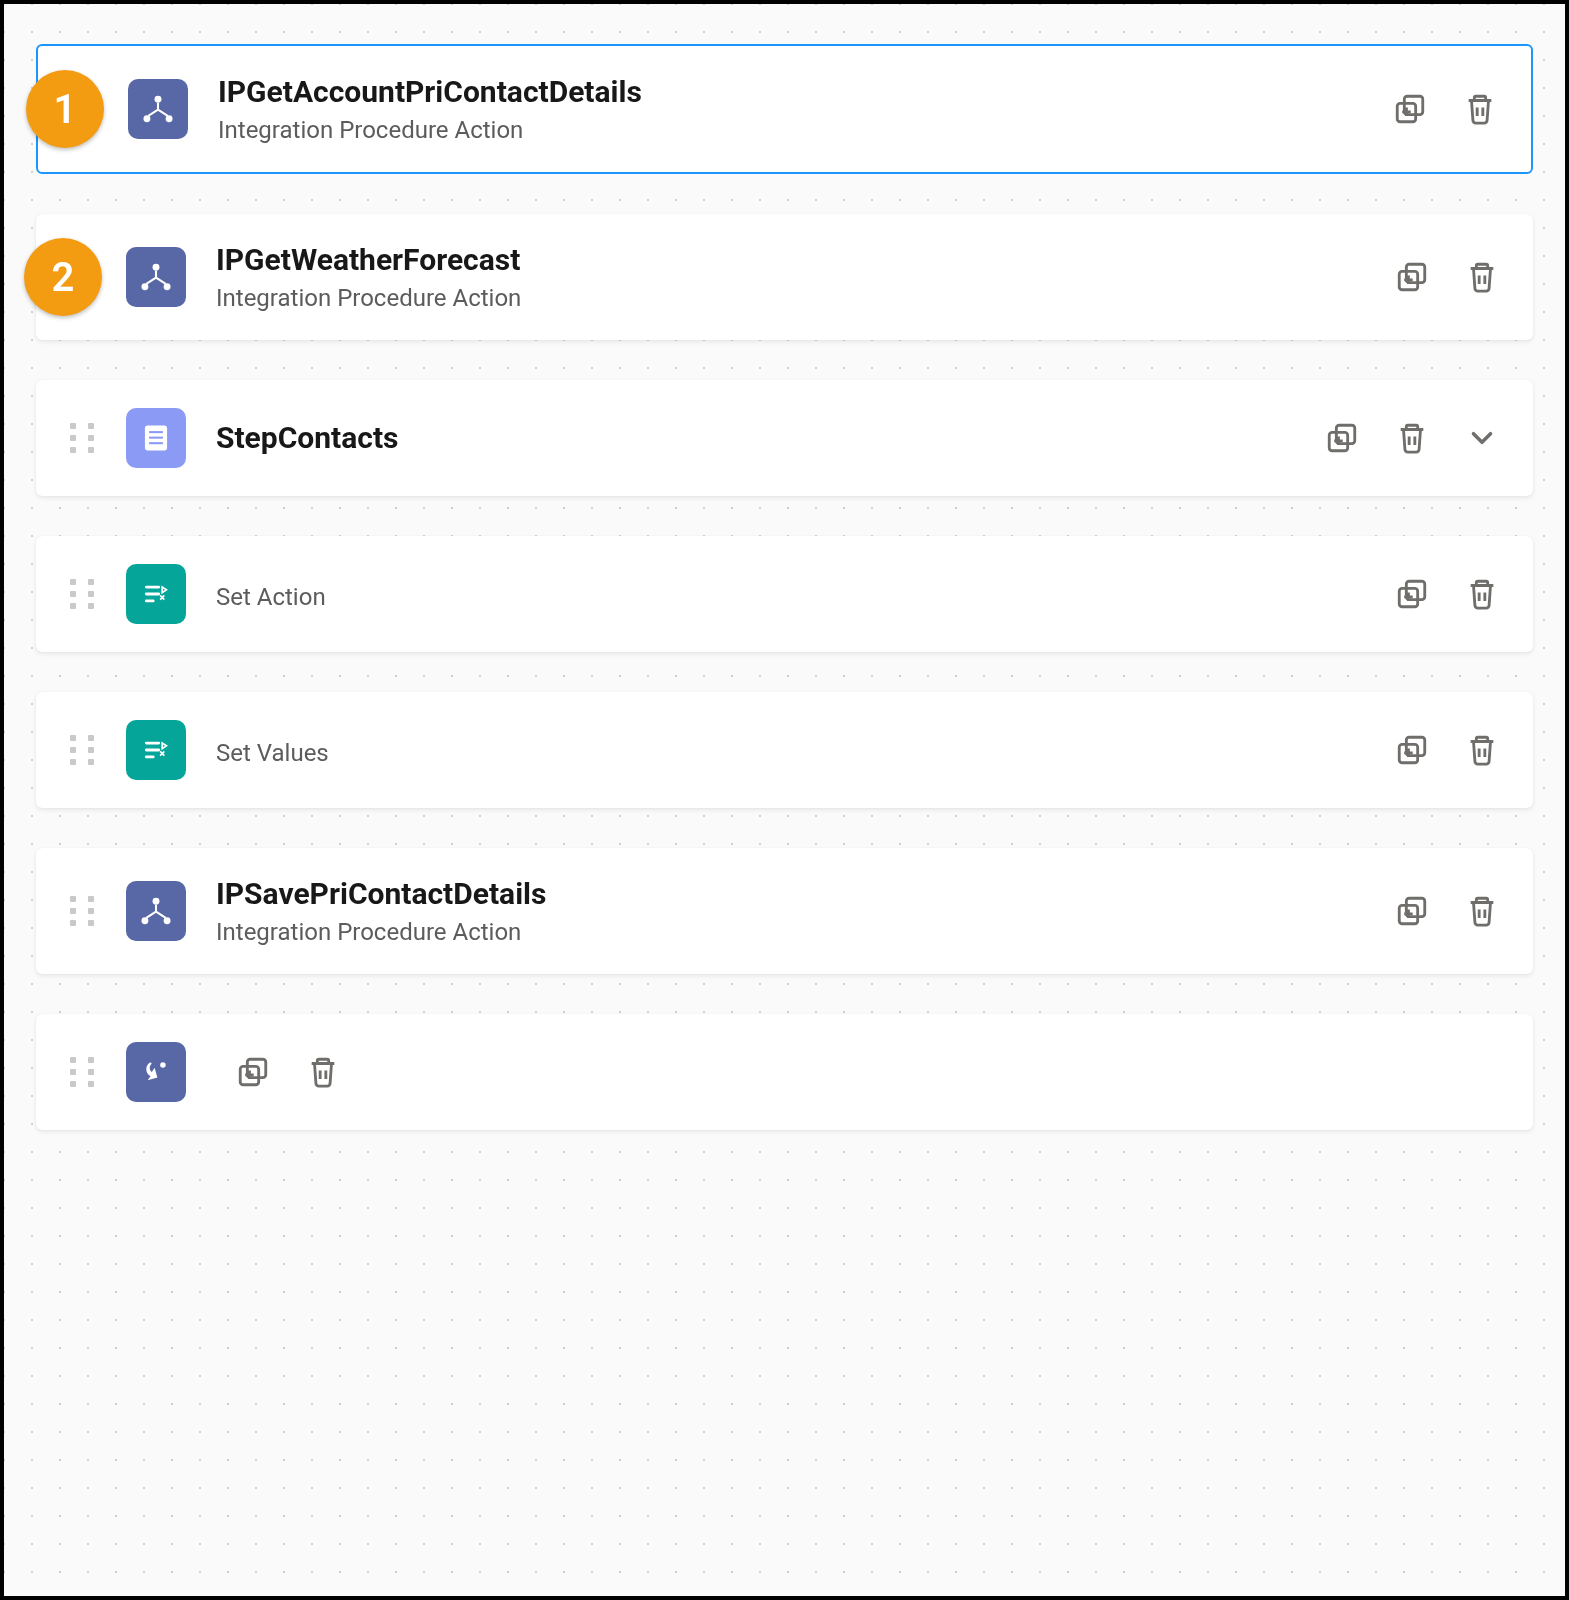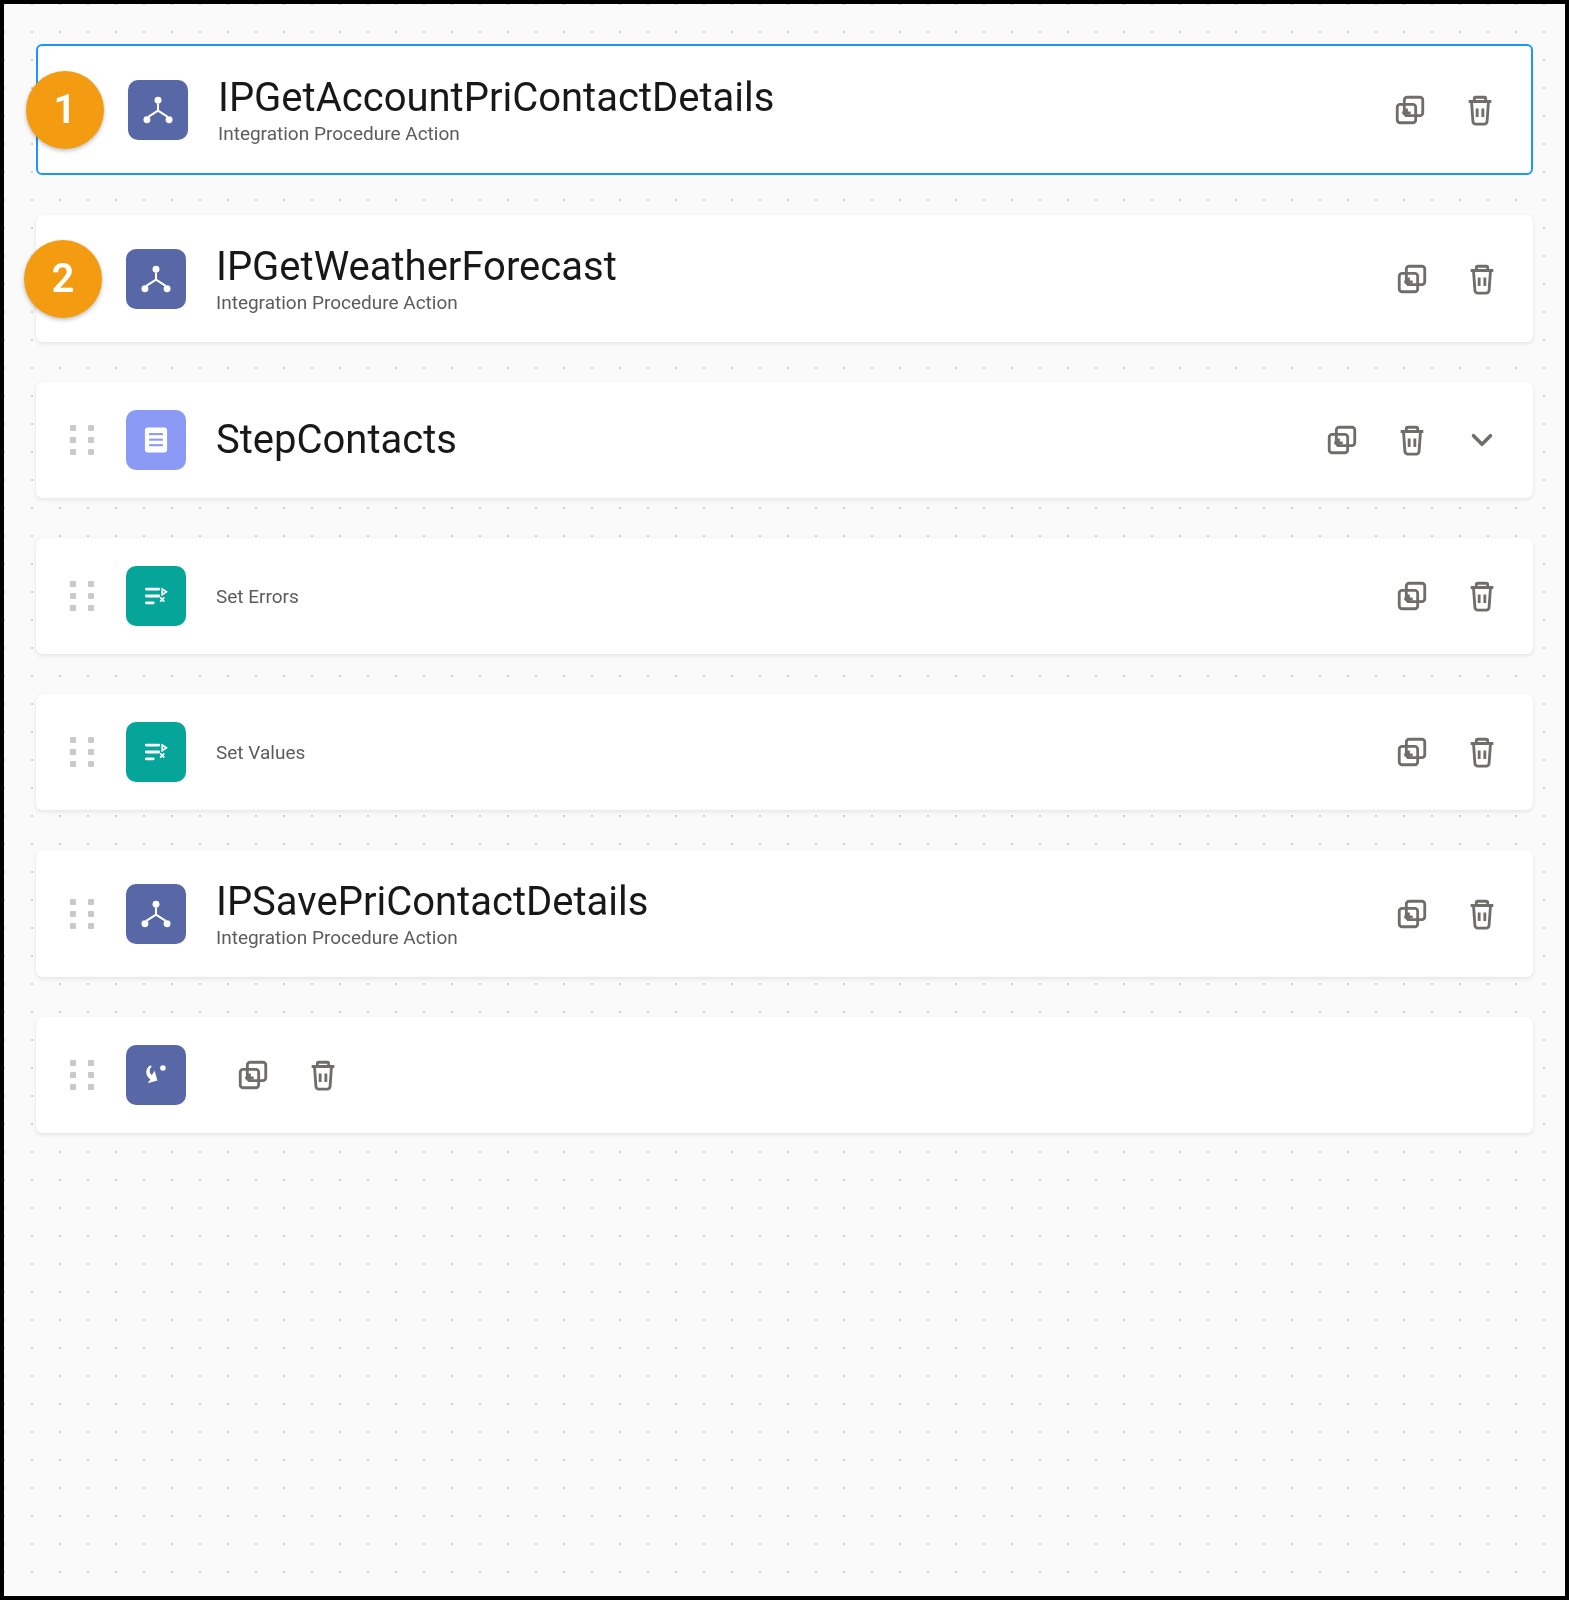--- a/index.html
+++ b/index.html
@@ -63,28 +63,29 @@
     flex-shrink: 0;
   }
   .type-icon svg { width: 36px; height: 36px; fill: #fff; }
   .ic-ip   { background: #5867a6; }
   .ic-step { background: #8b9bf5; }
   .ic-sv   { background: #06a59a; }
   .ic-nav  { background: #5867a6; }
   .text-block { flex: 1 1 auto; min-width: 0; }
   .title-row { display: flex; align-items: center; gap: 14px; }
   .title {
-    font-size: 40px;
-    font-weight: 400;
+    font-size: 30px;
+    font-weight: 700;
     color: #181818;
     line-height: 1.2;
   }
   .subtitle {
-    font-size: 19px;
+    font-size: 24px;
     color: #5c5c5c;
+    margin-top: 6px;
   }
   .eye-icon { color: #f5a623; display:inline-flex; }
   .eye-icon svg { width: 26px; height: 26px; fill: currentColor; }
   .actions {
     display: flex;
     align-items: center;
     gap: 36px;
     margin-left: 20px;
   }
   .action-btn {
@@ -242,21 +243,21 @@
       </div>
     <div class="type-icon ic-sv">
       <svg viewBox="0 0 52 52">
           <rect x="10" y="14" width="22" height="4" rx="2"></rect>
           <rect x="10" y="24" width="22" height="4" rx="2"></rect>
           <rect x="10" y="34" width="14" height="4" rx="2"></rect>
           <path d="M38 28l-6 6m0-6l6 6M35 20v-4l6 4-6 4v-4" fill="none" stroke="#fff" stroke-width="2.5"></path>
         </svg>
     </div>
     <div class="text-block">
-      <div class="subtitle">Set Errors</div>
+      <div class="subtitle">Set Action</div>
     </div>
     <div class="actions">
       <div class="action-btn">
           <svg viewBox="0 0 24 24">
             <rect x="8" y="3" width="13" height="13" rx="2" fill="none" stroke-width="2"></rect>
             <rect x="3" y="8" width="13" height="13" rx="2" fill="none" stroke-width="2"></rect>
             <path d="M9.5 11v6M6.5 14h6" stroke-width="2"></path>
           </svg>
         </div>
       <div class="action-btn">

